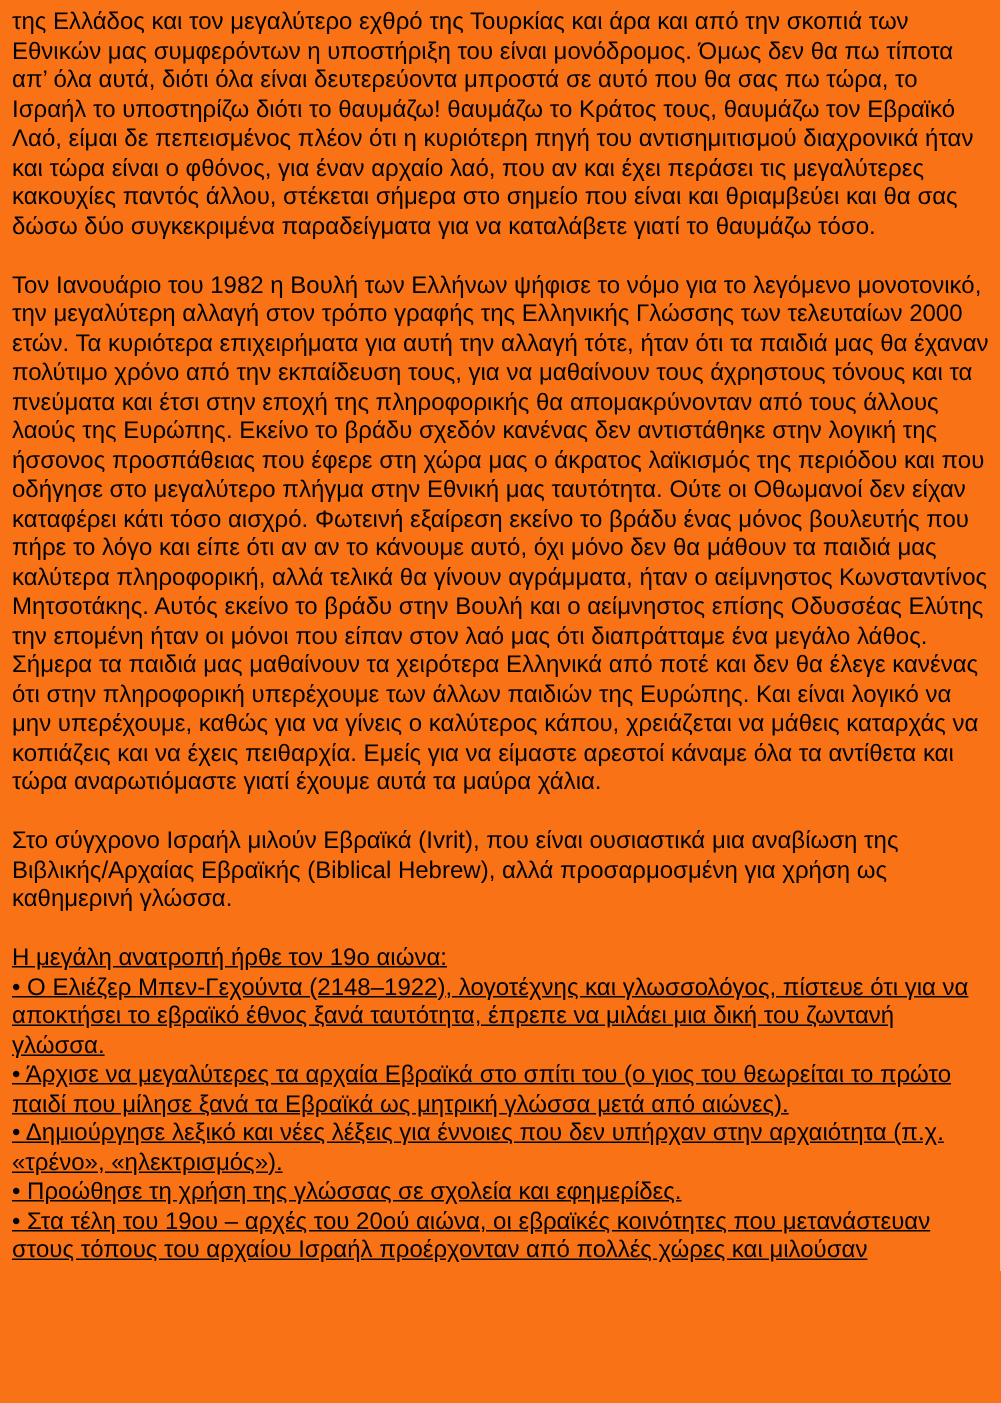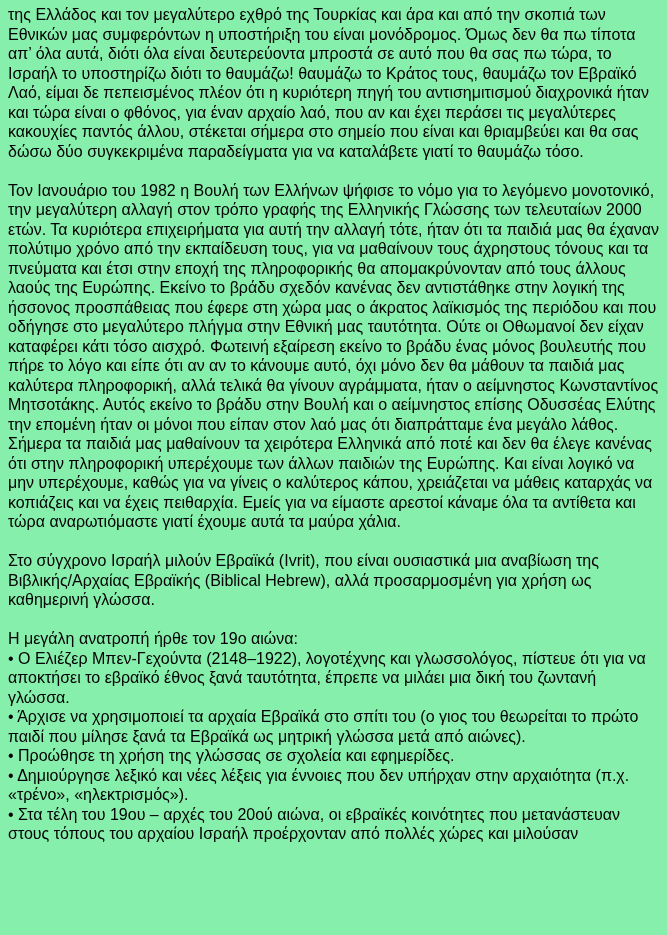--- a/index.html
+++ b/index.html
@@ -5,34 +5,35 @@
   html, body {
     margin: 0;
     padding: 0;
     background: #ffffff;
   }
   .page {
     box-sizing: border-box;
     width: 667px;
     height: 935px;
     overflow: hidden;
-    background: #86efac;
+    background: #f97316;
     padding: 5px 8px 0 8px;
     font-family: "Liberation Sans", sans-serif;
     font-size: 16px;
     line-height: 19.5px;
     color: #000000;
     -webkit-font-smoothing: antialiased;
   }
   .para {
     margin: 0 0 19.5px 0;
     padding: 0;
   }
   .para:last-child {
     margin-bottom: 0;
+    text-decoration: underline;
   }
   .para.bold {
     font-weight: bold;
   }
   .text-line {
     display: block;
   }
 </style>
 </head>
 <body>
@@ -48,19 +49,19 @@
   </p>
 
 
   <p class="para">
     <span class="text-line">Στο σύγχρονο Ισραήλ μιλούν Εβραϊκά (Ivrit), που είναι ουσιαστικά μια αναβίωση της Βιβλικής/Αρχαίας Εβραϊκής (Biblical Hebrew), αλλά προσαρμοσμένη για χρήση ως καθημερινή γλώσσα.</span>
   </p>
 
   <p class="para">
     <span class="text-line">Η μεγάλη ανατροπή ήρθε τον 19ο αιώνα:</span>
     <span class="text-line">• Ο Ελιέζερ Μπεν-Γεχούντα (2148–1922), λογοτέχνης και γλωσσολόγος, πίστευε ότι για να αποκτήσει το εβραϊκό έθνος ξανά ταυτότητα, έπρεπε να μιλάει μια δική του ζωντανή γλώσσα.</span>
-    <span class="text-line">• Άρχισε να χρησιμοποιεί τα αρχαία Εβραϊκά στο σπίτι του (ο γιος του θεωρείται το πρώτο παιδί που μίλησε ξανά τα Εβραϊκά ως μητρική γλώσσα μετά από αιώνες).</span>
+    <span class="text-line">• Άρχισε να μεγαλύτερες τα αρχαία Εβραϊκά στο σπίτι του (ο γιος του θεωρείται το πρώτο παιδί που μίλησε ξανά τα Εβραϊκά ως μητρική γλώσσα μετά από αιώνες).</span>
+    <span class="text-line">• Δημιούργησε λεξικό και νέες λέξεις για έννοιες που δεν υπήρχαν στην αρχαιότητα (π.χ. «τρένο», «ηλεκτρισμός»).</span>
     <span class="text-line">• Προώθησε τη χρήση της γλώσσας σε σχολεία και εφημερίδες.</span>
-    <span class="text-line">• Δημιούργησε λεξικό και νέες λέξεις για έννοιες που δεν υπήρχαν στην αρχαιότητα (π.χ. «τρένο», «ηλεκτρισμός»).</span>
     <span class="text-line">• Στα τέλη του 19ου – αρχές του 20ού αιώνα, οι εβραϊκές κοινότητες που μετανάστευαν στους τόπους του αρχαίου Ισραήλ προέρχονταν από πολλές χώρες και μιλούσαν</span>
   </p>
 
 </div>
 
 </body></html>

